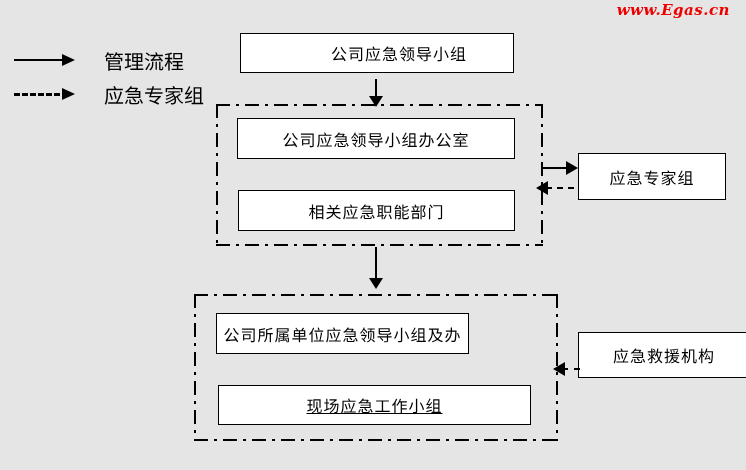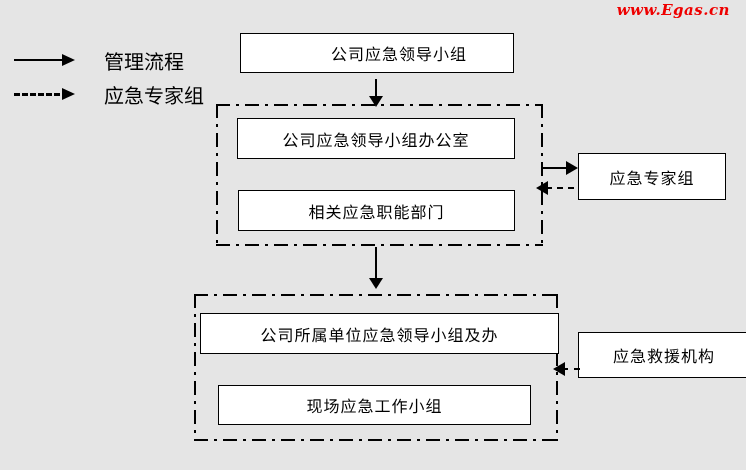--- a/index.html
+++ b/index.html
@@ -97,22 +97,22 @@
     align-items: center;
     justify-content: center;
     font-size: 16px;
     color: #000;
     letter-spacing: 1px;
     white-space: nowrap;
   }
   #node-leadgroup   { left: 240px; top: 33px;  width: 274px; height: 40px; padding-left: 44px; }
   #node-office      { left: 237px; top: 118px; width: 278px; height: 41px; }
   #node-depts       { left: 238px; top: 190px; width: 277px; height: 41px; }
-  #node-unitgroup   { left: 200px; top: 313px; width: 359px; height: 41px; }
-  #node-sitegroup   { left: 218px; top: 385px; width: 313px; height: 40px; }
+  #node-unitgroup   { left: 216px; top: 313px; width: 253px; height: 41px; }
+  #node-sitegroup   { left: 218px; top: 385px; width: 313px; height: 40px; text-decoration: underline; }
   #node-experts     { left: 578px; top: 153px; width: 148px; height: 47px; text-align: right; }
   #node-rescue      { left: 578px; top: 332px; width: 172px; height: 46px; }
   #group-company { left: 216px; top: 104px; width: 327px; height: 142px; }
   #group-unit    { left: 194px; top: 294px; width: 364px; height: 147px; }
 
   
   .group-dashdot {
     position: absolute;
     box-sizing: border-box;
     border: none;

